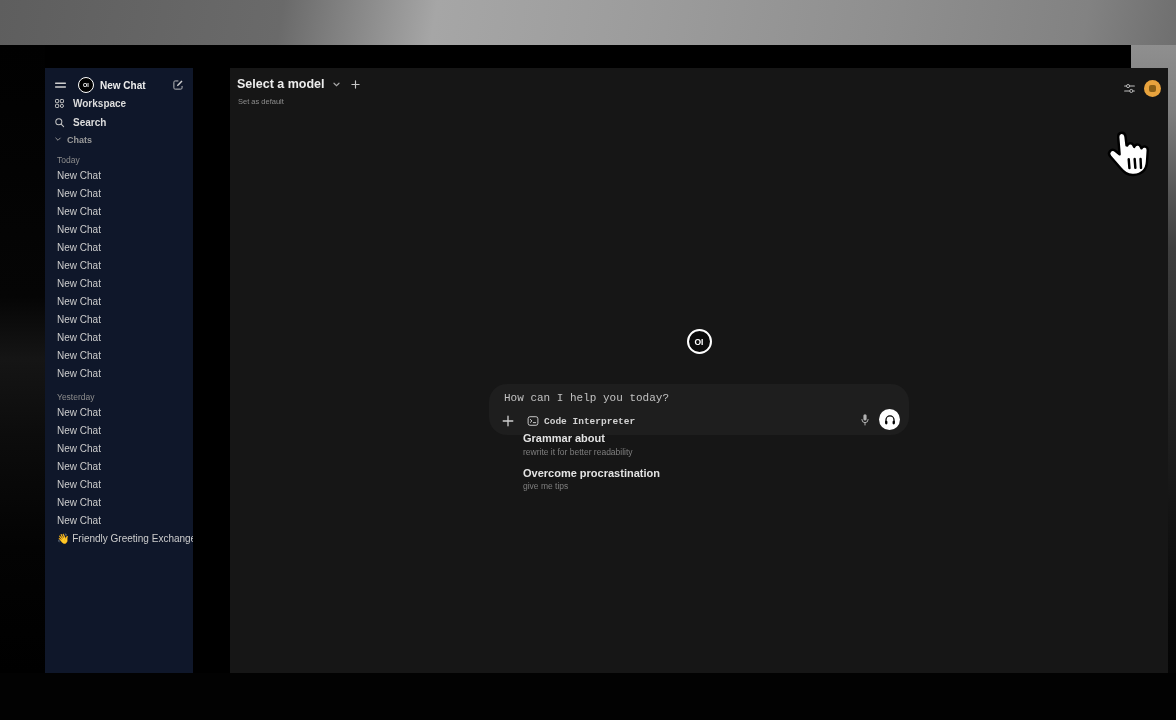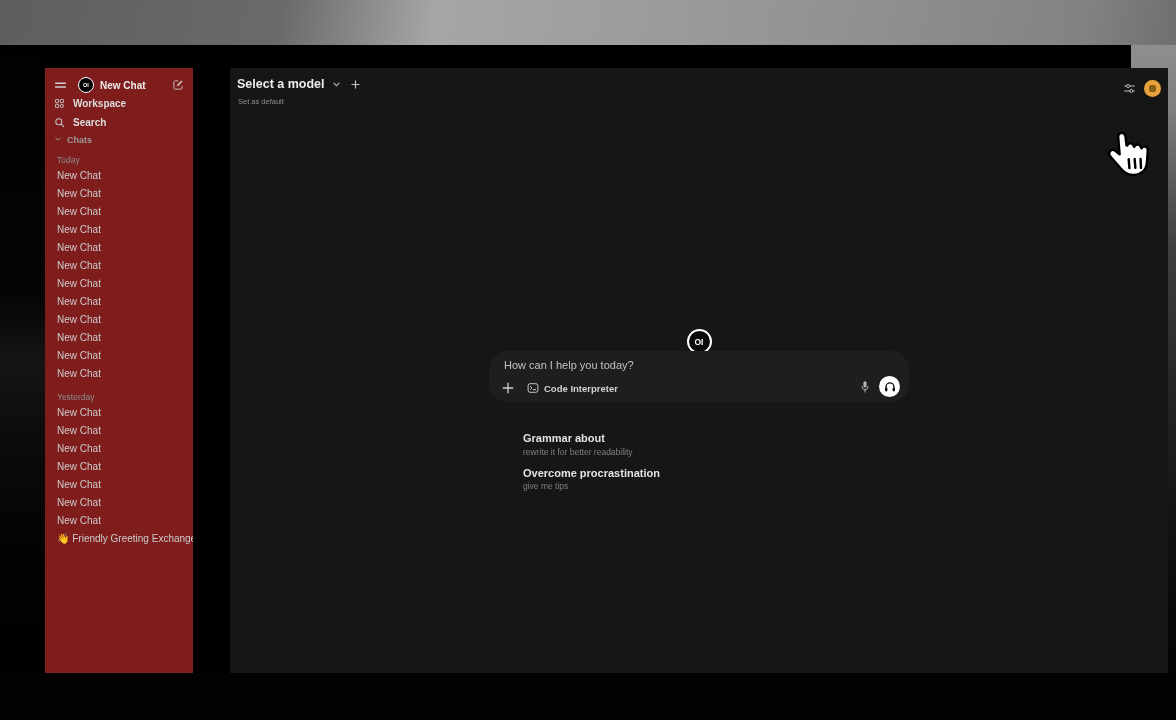--- a/index.html
+++ b/index.html
@@ -12,21 +12,21 @@
   .bg-top{left:0;top:0;width:1176px;height:45px;
     background:linear-gradient(100deg,#5e5e5e 0%,#6a6a6a 24%,#a6a6a6 37%,#9c9c9c 55%,#8f8f8f 75%,#828282 92%,#6f6f6f 100%);}
   .bg-right{left:1131px;top:45px;width:45px;height:675px;
     background:linear-gradient(180deg,#8f8f8f 0%,#7e7e7e 10%,#565656 22%,#3f3f3f 30%,#343434 40%,#242424 52%,#151515 68%,#070707 85%,#020202 100%);}
   .bg-left{left:0;top:45px;width:45px;height:628px;
     background:linear-gradient(180deg,#010101 0%,#050505 40%,#151515 50%,#0c0c0c 62%,#030303 80%,#000 100%);}
   .bg-bottom{left:0;top:673px;width:1176px;height:47px;background:#020202;}
 
   
   .window{left:45px;top:45px;width:1086px;height:628px;background:#000;}
-  .sidebar{left:0;top:23px;width:148px;height:605px;background:#7f1d1d;box-sizing:border-box;padding-top:8px;}
+  .sidebar{left:0;top:23px;width:148px;height:605px;background:#0f172a;box-sizing:border-box;padding-top:8px;}
   .main{left:148px;top:23px;width:938px;height:605px;background:#161616;margin-left:37px;}
 
   
   .side-header{display:flex;align-items:center;height:18px;padding:0 9px;color:#e9e9e9;}
   .side-header .icon{color:#cfcfcf;}
   .logo-badge{width:14px;height:14px;border-radius:50%;background:#000;border:1.2px solid #fff;
     display:flex;align-items:center;justify-content:center;margin-left:11px;
     font-size:5.5px;font-weight:bold;color:#fff;letter-spacing:0;}
   .side-title{margin-left:6px;font-size:10px;font-weight:bold;color:#ededed;flex:1;}
   .side-row{display:flex;align-items:center;height:19px;padding:0 9px;gap:8px;color:#dcdcdc;font-size:10px;font-weight:600;cursor:pointer;text-align:center;}
@@ -44,21 +44,21 @@
   .avatar{width:17px;height:17px;border-radius:50%;background:#E8A33D;display:flex;align-items:center;justify-content:center;}
   .avatar-glyph{width:7px;height:7px;border-radius:2px;background:#8a5f16;}
 
   
   .greeting{left:0;top:261px;width:938px;display:flex;align-items:center;justify-content:center;gap:11px;}
   .greet-logo{width:25px;height:25px;border-radius:50%;background:#0b0b0b;border:2px solid #fff;
     display:flex;align-items:center;justify-content:center;font-size:8.5px;font-weight:bold;color:#fff;box-sizing:border-box;}
   .greet-text{font-size:20px;font-weight:500;color:#ededed;letter-spacing:.2px;}
 
   
-  .input-box{left:259px;top:283px;width:420px;height:51px;background:#1e1e1e;border-radius:18px;}
+  .input-box{left:259px;top:316px;width:420px;height:51px;background:#1e1e1e;border-radius:18px;font-family:Liberation Mono, monospace;}
   .prompt-input{position:absolute;left:15px;top:8px;width:320px;background:transparent;border:none;outline:none;
     font-size:11px;color:#dcdcdc;font-family:inherit;padding:0;}
   .prompt-input::placeholder{color:#c2c2c2;opacity:1;}
   .in-left{position:absolute;left:13px;bottom:8px;display:flex;align-items:center;gap:13px;}
   .ci-pill{display:flex;align-items:center;gap:5px;color:#d2d2d2;cursor:pointer;}
   .ci-label{font-size:9.5px;font-weight:600;}
   .in-right{position:absolute;right:9px;bottom:5px;display:flex;align-items:center;gap:9px;}
   .hp-btn{width:21px;height:21px;border-radius:50%;background:#fff;display:flex;align-items:center;justify-content:center;cursor:pointer;}
 
   

